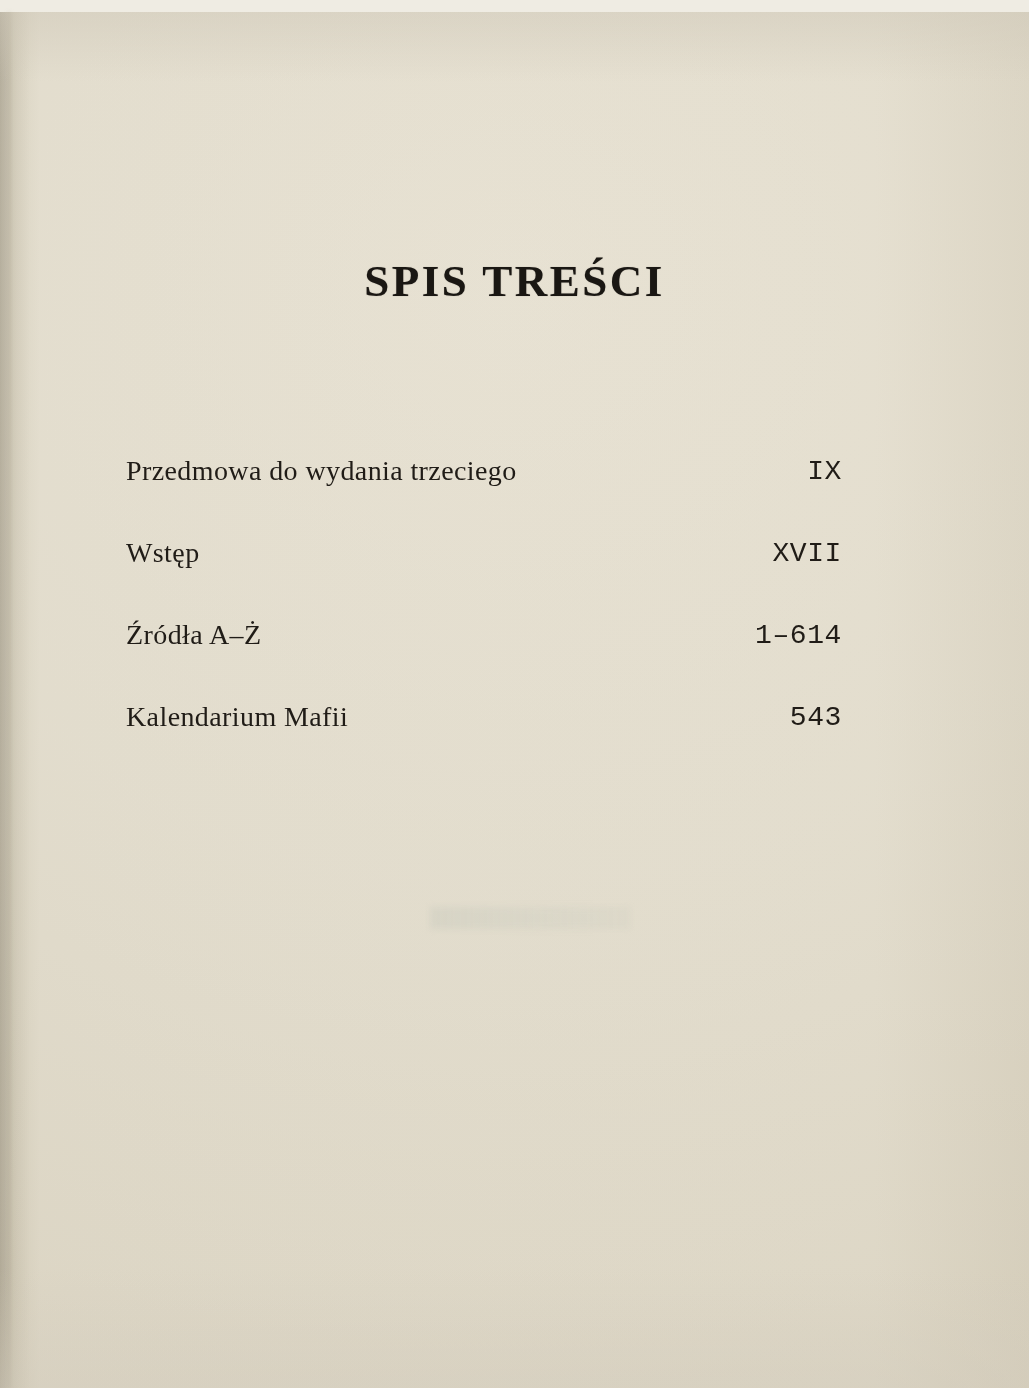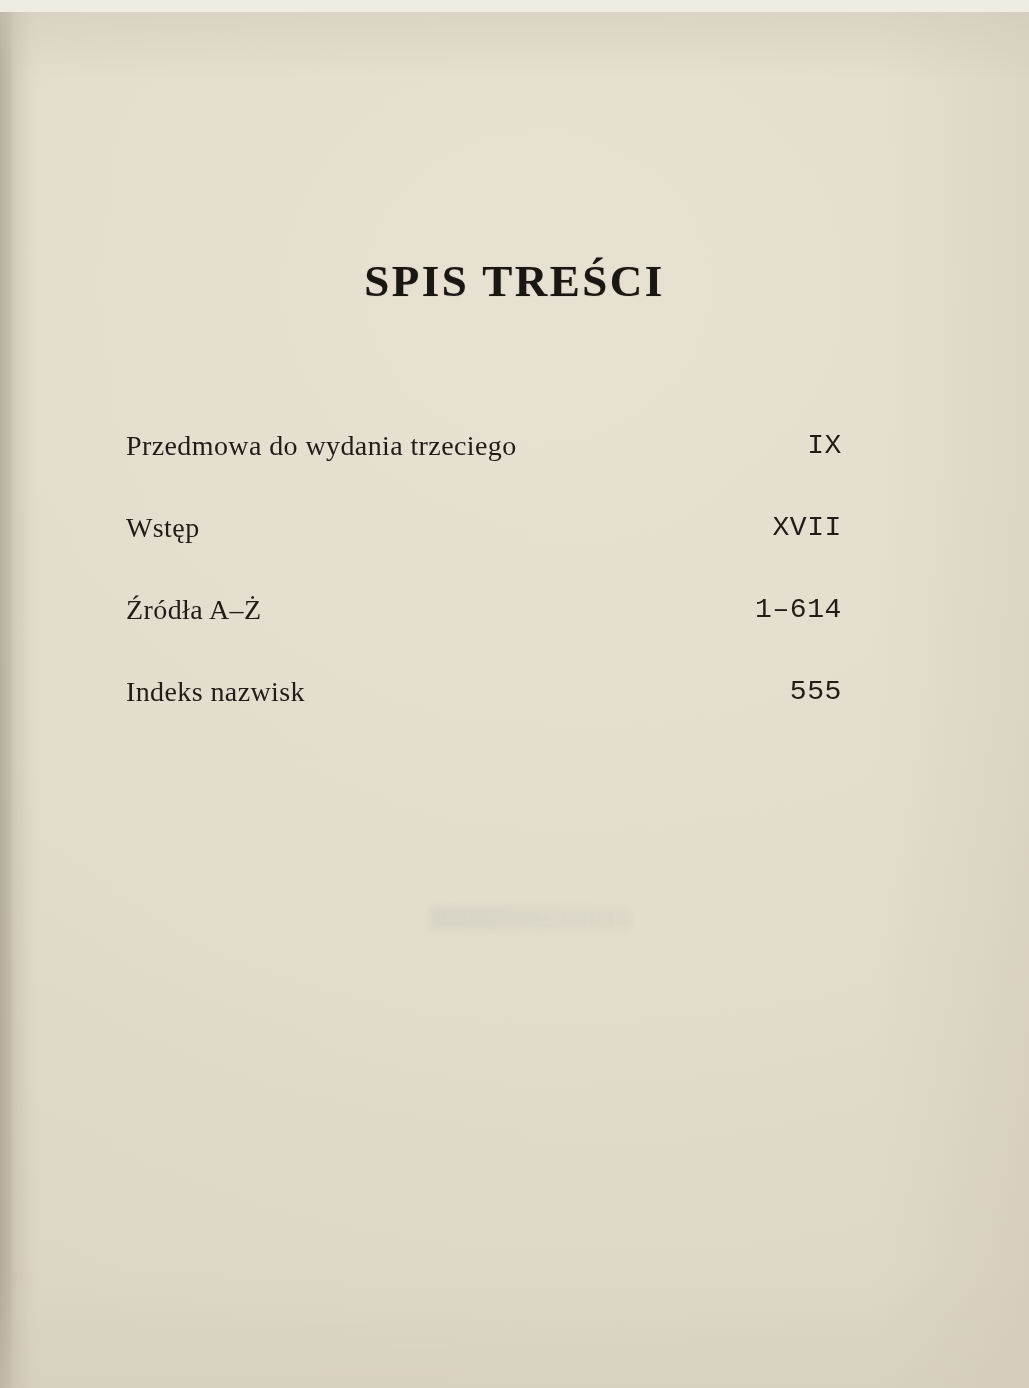--- a/index.html
+++ b/index.html
@@ -98,21 +98,21 @@
 
   .toc-list {
     position: absolute;
     top: 418px;
     left: 126px;
     width: 716px;
   }
 
   .toc-row {
     display: flex;
-    align-items: flex-start;
+    align-items: center;
     justify-content: space-between;
     height: 82px;
     font-size: 28px;
     color: #201c17;
   }
 
   .toc-label {
     font-family: "Liberation Serif", serif;
     letter-spacing: 0.4px;
     white-space: nowrap;
@@ -150,22 +150,22 @@
       <div class="toc-row">
         <span class="toc-label">Wstęp</span>
         <span class="toc-page">XVII</span>
       </div>
 
       <div class="toc-row">
         <span class="toc-label">Źródła A–Ż</span>
         <span class="toc-page">1–614</span>
       </div>
 
+      <div class="toc-row">
+        <span class="toc-label">Kalendarium Mafii</span>
+        <span class="toc-page">543</span>
+      </div>
 
 
-      <div class="toc-row">
-        <span class="toc-label">Indeks nazwisk</span>
-        <span class="toc-page">555</span>
-      </div>
 
     </div>
   </div>
 </div>
 
 </body></html>

